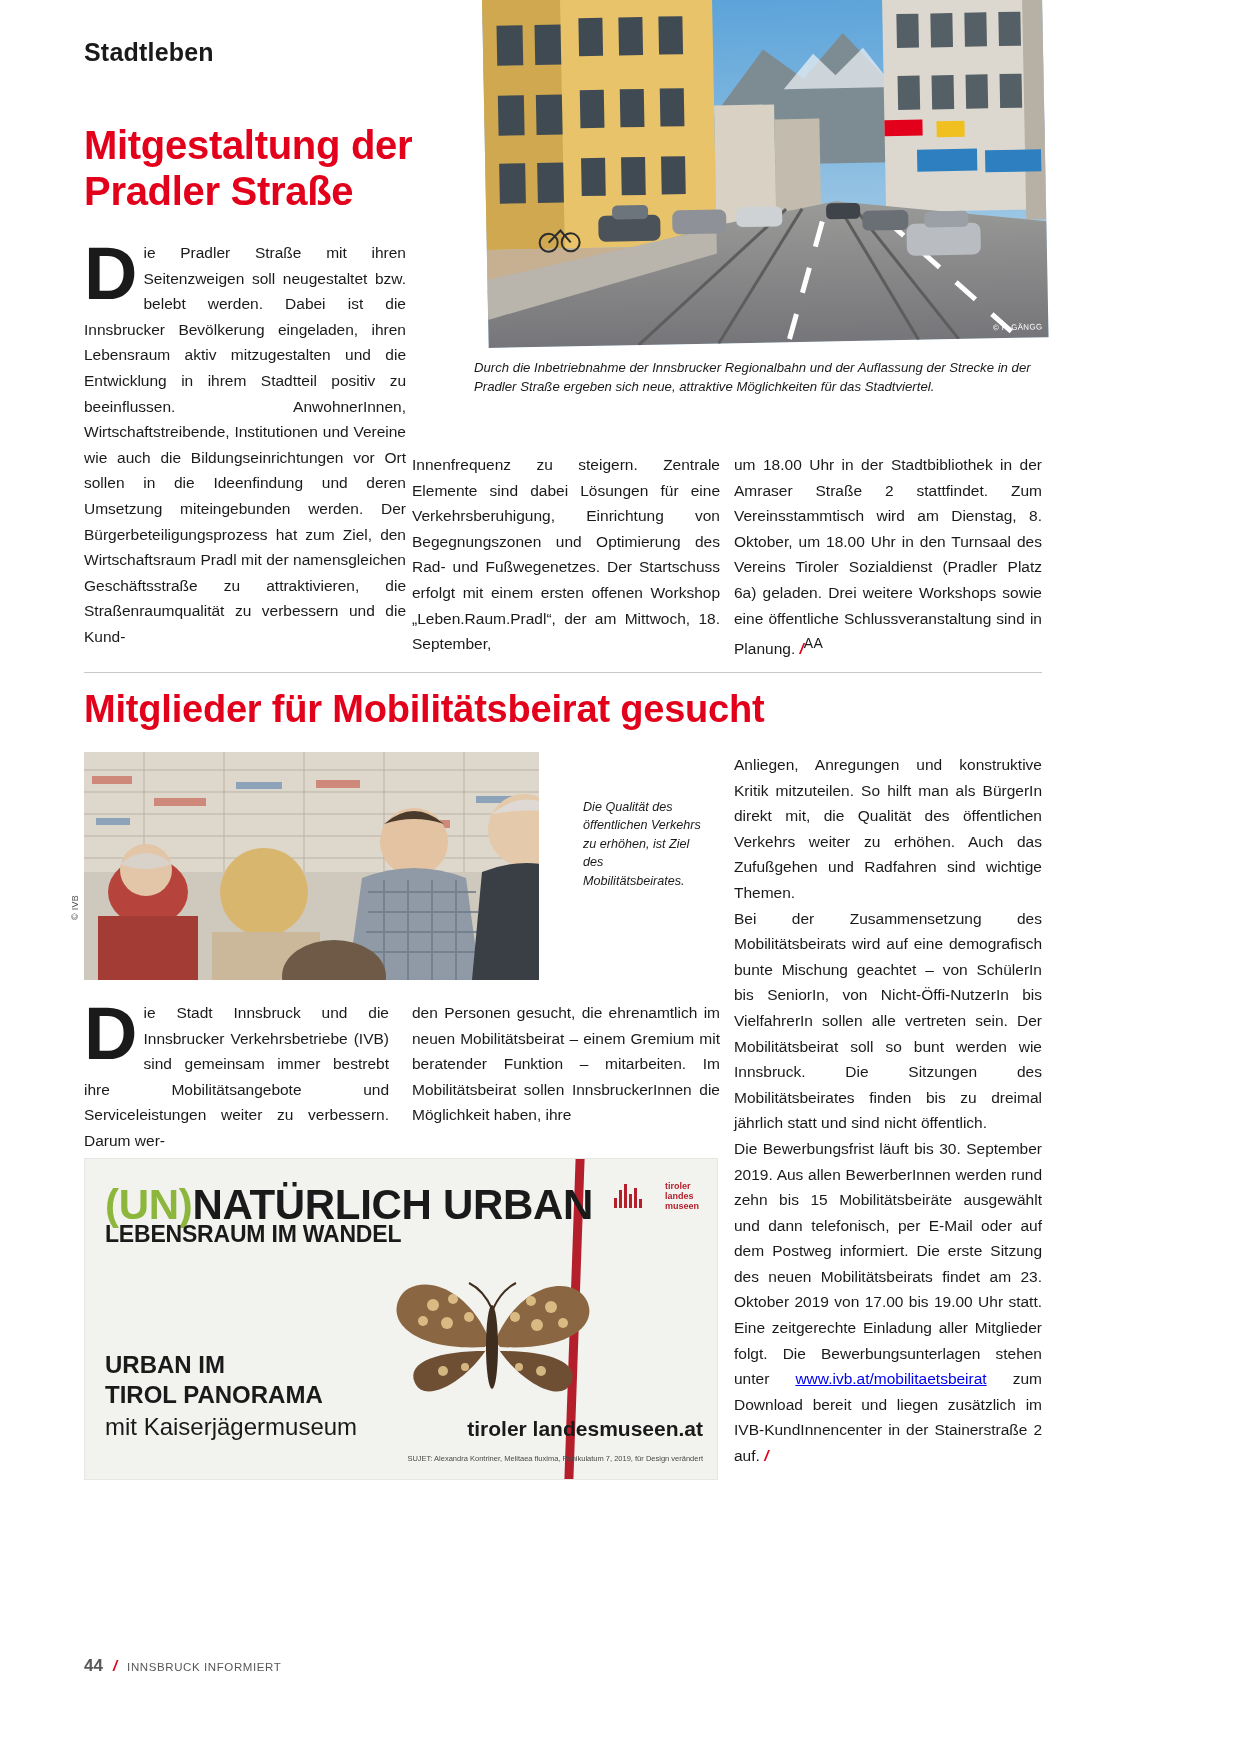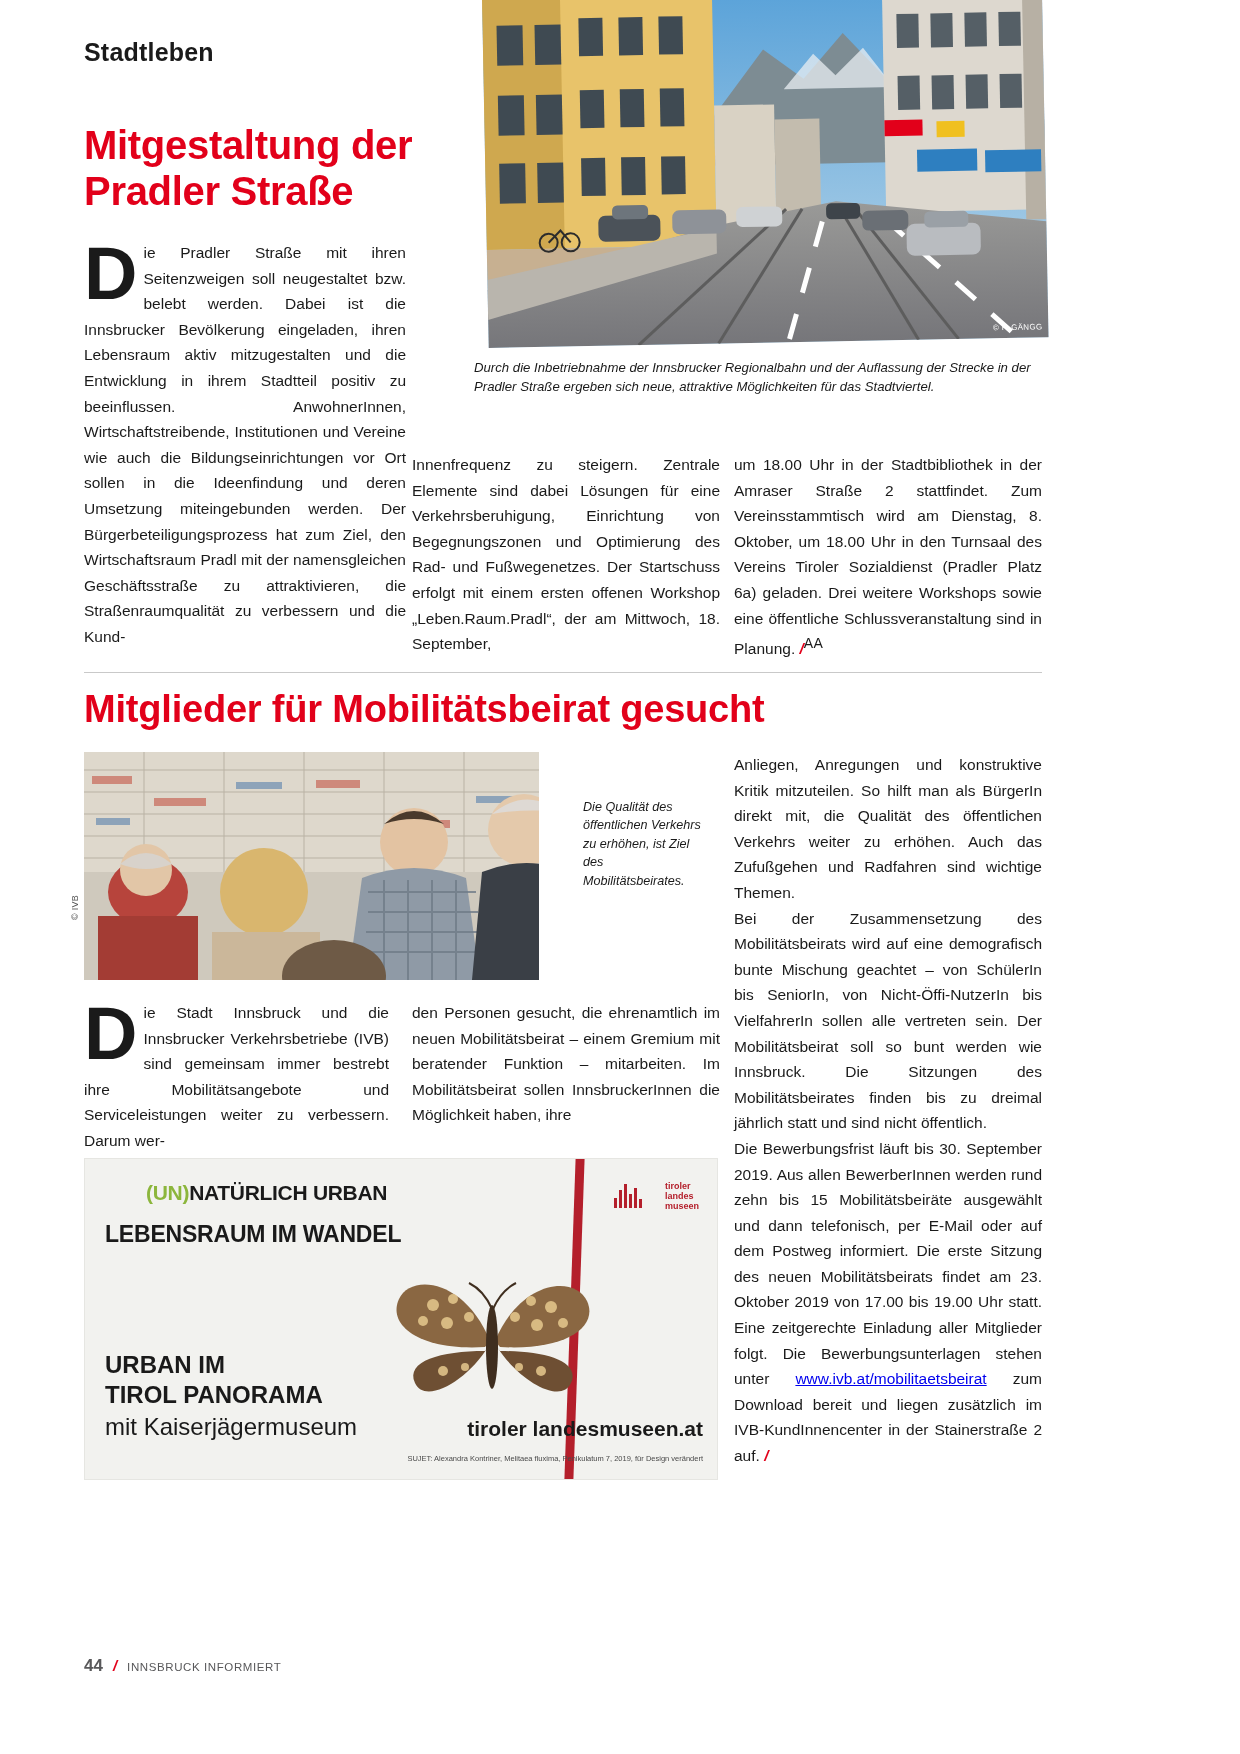--- a/index.html
+++ b/index.html
@@ -230,25 +230,24 @@
     top: 0;
     width: 9px;
     height: 320px;
     background: #b41f2b;
     transform: skewX(-2deg);
   }
   .ad-title {
     position: absolute;
     left: 20px;
     top: 22px;
-    font-size: 21px;
+    font-size: 42px;
     font-weight: bold;
     color: #1a1a1a;
     letter-spacing: -0.3px;
-    margin-left: 41px;
   }
   .ad-title .green {
     color: #8cb63c;
   }
   .ad-sub {
     position: absolute;
     left: 20px;
     top: 62px;
     font-size: 23px;
     font-weight: bold;

